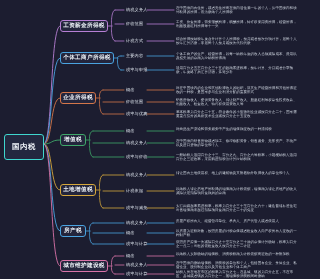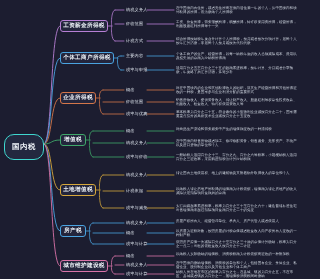--- a/index.html
+++ b/index.html
@@ -11,21 +11,21 @@
     position:relative;
   }
   #mindmap{position:absolute;left:0;top:0;width:300px;height:279px;}
   svg.links{position:absolute;left:0;top:0;width:300px;height:279px;pointer-events:none;}
 
   .node{position:absolute;box-sizing:border-box;}
 
   
   .root{
     border:1.4px solid #3fd7cf;
-    border-radius:10px;
+    border-radius:3px;
     background:#23283f;
     color:#eef3f8;
     font-size:7.4px;
     font-weight:bold;
     letter-spacing:.6px;
     display:flex;align-items:center;justify-content:center;
     padding:12px 3px;
     white-space:nowrap;
   }
 

